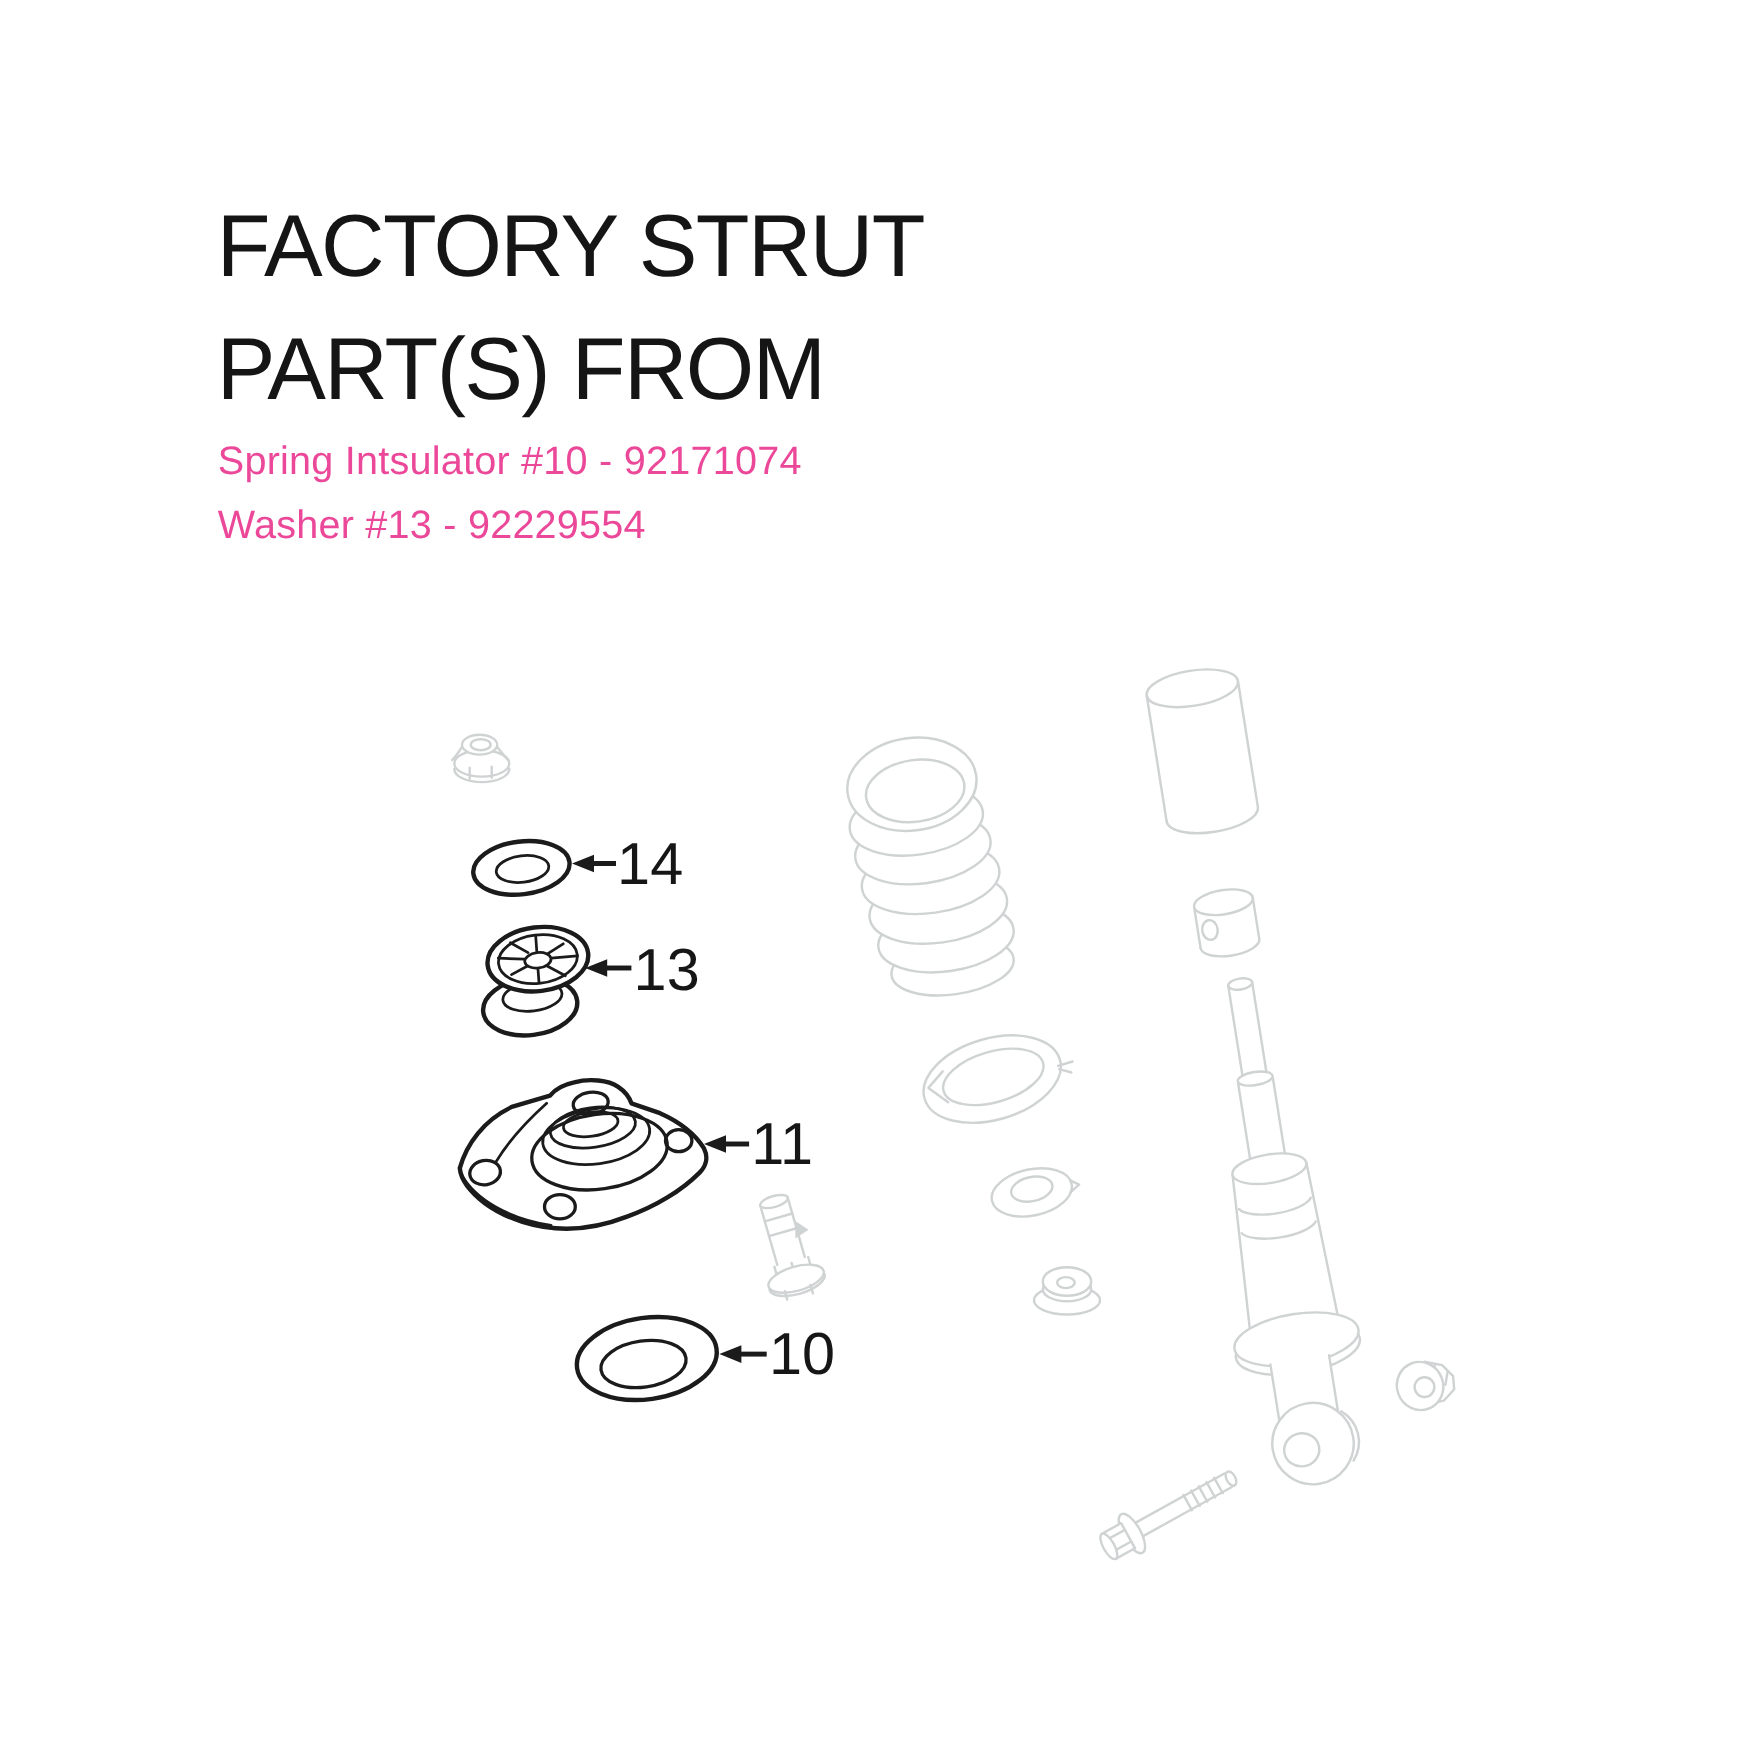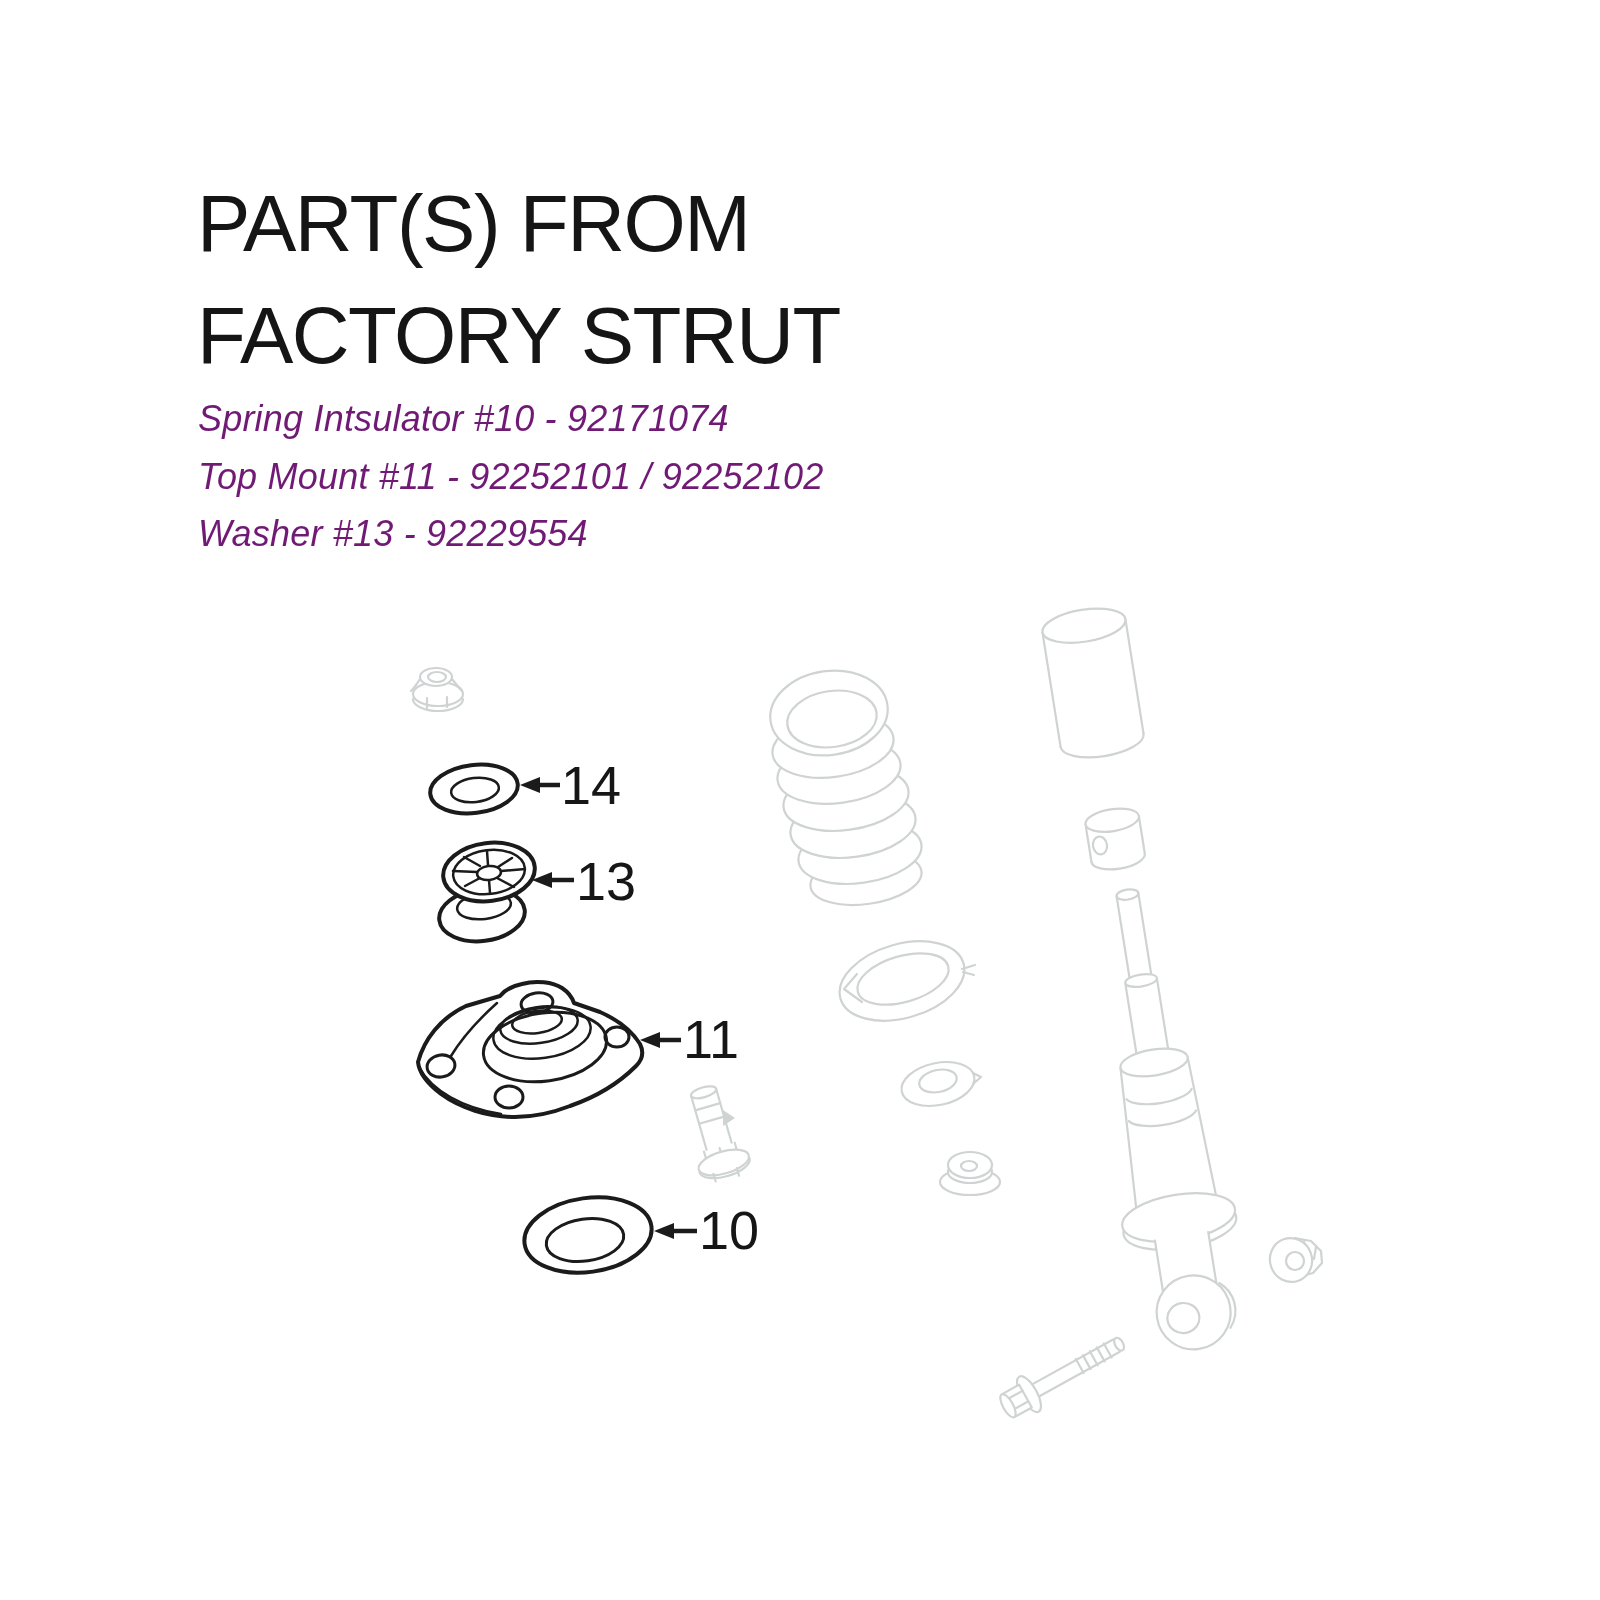--- a/index.html
+++ b/index.html
@@ -1,48 +1,47 @@
 <!DOCTYPE html>
 <html><head>
 <meta charset="utf-8">
 <style>
   html,body{margin:0;padding:0;background:#ffffff;}
   .page{position:relative;width:1600px;height:1600px;background:#ffffff;overflow:hidden;
         font-family:"Liberation Sans",sans-serif;}
   .title{position:absolute;left:197px;top:168px;font-size:80px;line-height:112px;
          letter-spacing:-1.5px;color:#151515;white-space:nowrap;}
   .parts-list{position:absolute;left:198px;top:390px;margin:0;padding:0;list-style:none;
-              font-size:36px;line-height:57.5px;letter-spacing:0.2px;color:#701a75;white-space:nowrap;font-style:italic;}
+              font-size:36px;line-height:57.5px;letter-spacing:0.2px;color:#ec4899;white-space:nowrap;}
   svg.diagram{position:absolute;left:0;top:0;width:1600px;height:1600px;}
   
   .ink{stroke:#1b1b1b;fill:none;stroke-linecap:round;stroke-linejoin:round;}
   .faded{stroke:#d0d3d3;fill:none;stroke-linecap:round;stroke-linejoin:round;}
   .fw{fill:#ffffff;}
   .sw4{stroke-width:4;}
   .sw3{stroke-width:3;}
   .sw25{stroke-width:2.5;}
   .sw22{stroke-width:2.2;}
   .callout-text{font-family:"Liberation Sans",sans-serif;font-size:54px;fill:#161616;}
   .callout-line{stroke:#1b1b1b;stroke-width:4.5;}
   .callout-head{fill:#1b1b1b;stroke:none;}
   .faded-arrow{fill:#d0d3d3;stroke:none;}
 </style>
 </head>
 <body>
 
 <div class="page">
 
   <header class="title">
+    <div>FACTORY STRUT</div>
     <div>PART(S) FROM</div>
-    <div>FACTORY STRUT</div>
   </header>
 
   <ul class="parts-list">
     <li>Spring Intsulator #10 - 92171074</li>
-    <li>Top Mount #11 - 92252101 / 92252102</li>
     <li>Washer #13 - 92229554</li>
   </ul>
 
   <svg class="diagram" viewBox="0 0 1600 1600">
 
     <g class="faded sw22">
       <ellipse class="fw" cx="438" cy="694" rx="25" ry="12"></ellipse>
       <path d="M413,699 A25,12 0 0 0 463,699" fill="none"></path>
       <path d="M420,679 C417,684 414,688 411,691 M452,679 C456,684 459,688 462,691" fill="none"></path>
       <ellipse class="fw" cx="436" cy="677" rx="16" ry="9"></ellipse>

